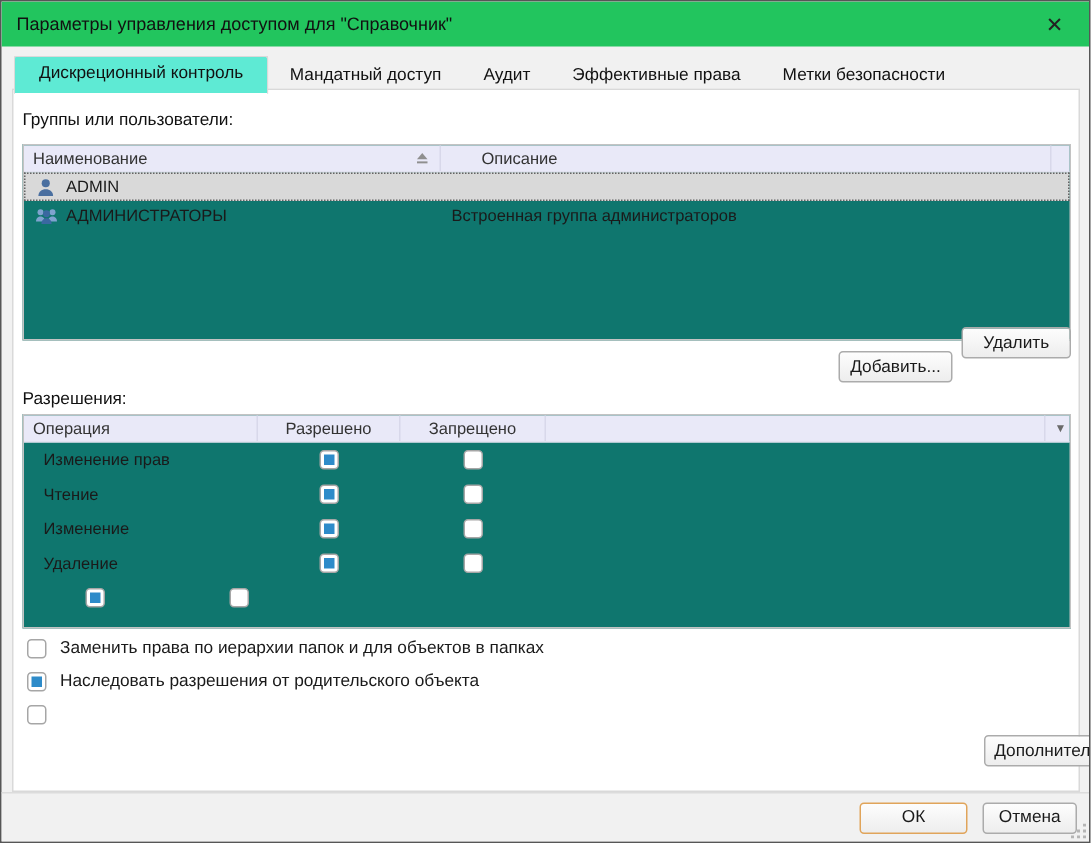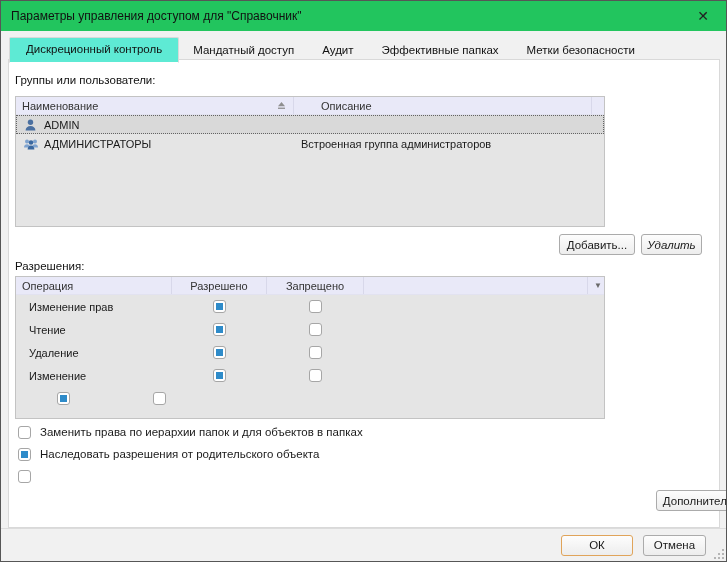--- a/index.html
+++ b/index.html
@@ -62,23 +62,23 @@
   }
   .section-label {
     position:absolute; left:6px;
     font-size:11.5px; color:#111;
   }
   .groups-label { top:14px; }
   .perms-label  { top:200px; }
 
   
   .list-table {
-    position:absolute; left:6px; width:590px;
+    position:absolute; left:6px; width:699px;
     border:1px solid #c3c3c3;
-    background:#e5e5e5;
+    background:#0f766e;
   }
   .groups-table { top:36px; height:131px; }
   .perms-table  { top:216px; height:143px; }
   .list-header {
     display:flex; height:18px;
     background:#e9e9f8;
     border-bottom:1px solid #e2e2f0;
     color:#333;
   }
   .hcell {
@@ -144,42 +144,42 @@
     border:1px solid #ababab;
     border-radius:3px;
     font-family:inherit;
     font-size:11.5px;
     color:#1a1a1a;
     text-align:center;
     line-height:18px;
     cursor:default;
   }
   .add-btn    { left:550px; top:174px; width:76px; }
-  .remove-btn { left:632px; top:174px; width:61px;font-style:italic; }
+  .remove-btn { left:632px; top:158px; width:73px; }
   .adv-btn    { left:599px; top:430px; width:106px;margin-left:48px; }
 
   
   .option-row {
     position:absolute; left:9px;
     display:flex; align-items:center; gap:9px;
     height:16px;
   }
   .opt-1 { top:364px; }
   .opt-2 { top:386px; }
   .opt-3 { top:408px; }
   .option-label { font-size:11.5px; white-space:nowrap; }
 
   
   .footer {
     position:absolute; left:0; right:0; bottom:0; height:33px;
     background:#f1f1f1;
     border-top:1px solid #dcdcdc;
     display:flex; align-items:center; justify-content:flex-end;
     gap:10px;
-    padding-right:20px;
+    padding-right:8px;
   }
   .footer .btn { position:static; }
   .ok-btn {
     width:72px;
     border:1px solid #e0a45a;
   }
   .cancel-btn { width:63px; }
   .resize-grip {
     position:absolute; right:2px; bottom:2px;
     width:10px; height:10px;
@@ -192,21 +192,21 @@
 
   <div class="titlebar">
     <span class="titlebar-text">Параметры управления доступом для "Справочник"</span>
     <span class="close-btn">✕</span>
   </div>
 
   <div class="tabstrip">
     <div class="tab active">Дискреционный контроль</div>
     <div class="tab">Мандатный доступ</div>
     <div class="tab">Аудит</div>
-    <div class="tab">Эффективные папках</div>
+    <div class="tab">Эффективные права</div>
     <div class="tab">Метки безопасности</div>
   </div>
 
   <div class="tabpage">
 
     <div class="section-label groups-label">Группы или пользователи:</div>
 
     <div class="list-table groups-table">
       <div class="list-header">
         <div class="hcell gcol-name">
@@ -289,30 +289,30 @@
       <div class="p-row">
         <div class="p-op">Чтение</div>
         <div class="p-allow">
             <span class="checkbox checked"></span>
           </div>
         <div class="p-deny">
             <span class="checkbox"></span>
           </div>
       </div>
       <div class="p-row">
+        <div class="p-op">Изменение</div>
+        <div class="p-allow">
+            <span class="checkbox checked"></span>
+          </div>
+        <div class="p-deny">
+            <span class="checkbox"></span>
+          </div>
+      </div>
+      <div class="p-row">
         <div class="p-op">Удаление</div>
-        <div class="p-allow">
-            <span class="checkbox checked"></span>
-          </div>
-        <div class="p-deny">
-            <span class="checkbox"></span>
-          </div>
-      </div>
-      <div class="p-row">
-        <div class="p-op">Изменение</div>
         <div class="p-allow">
             <span class="checkbox checked"></span>
           </div>
         <div class="p-deny">
             <span class="checkbox"></span>
           </div>
       </div>
       <div class="p-row">
         <div class="p-allow">
             <span class="checkbox checked"></span>

